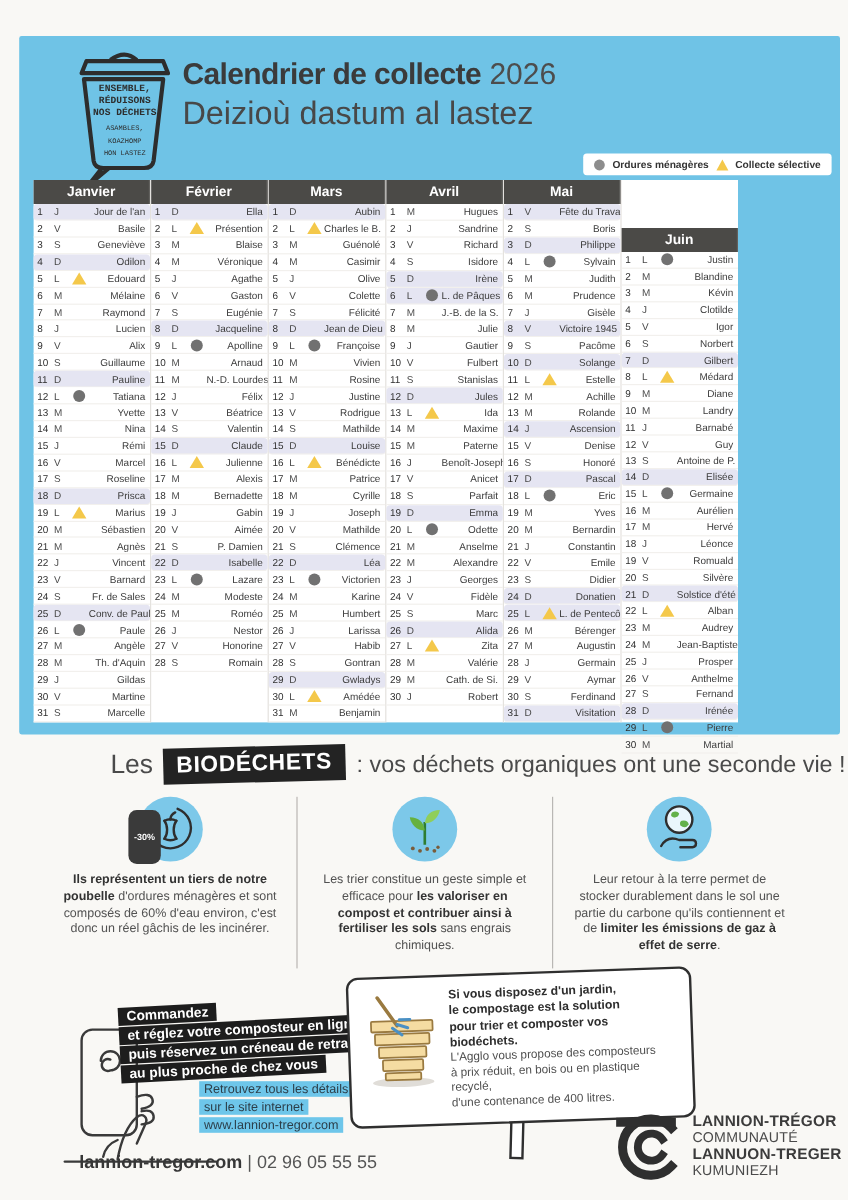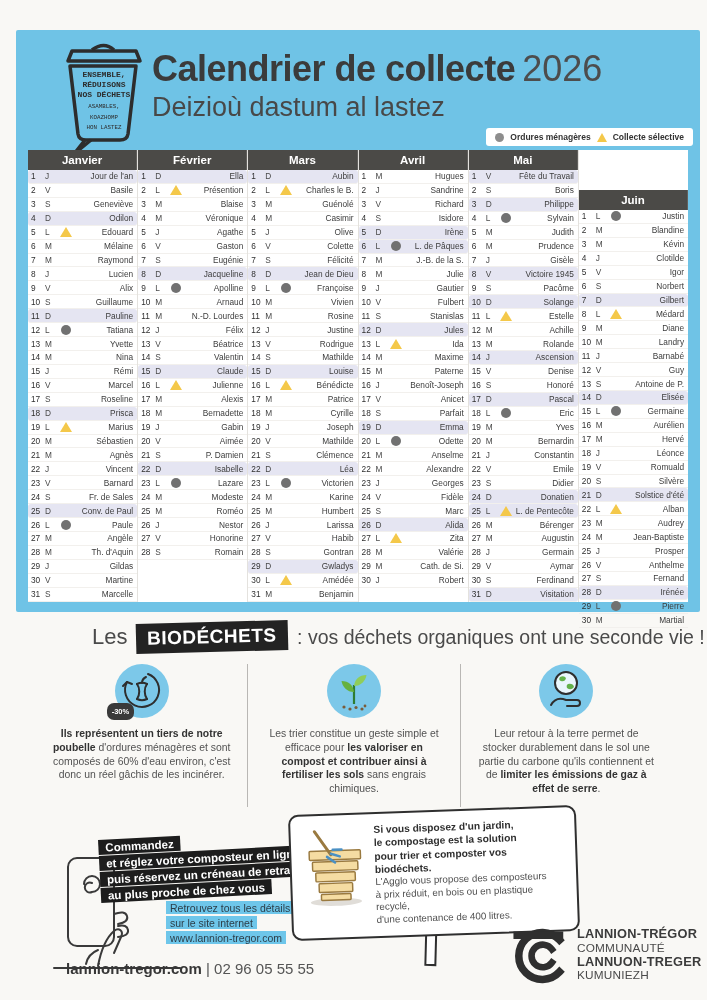--- a/index.html
+++ b/index.html
@@ -6,29 +6,29 @@
   #page{position:relative;width:707px;height:1000px;background:#f9f8f5;margin:0 auto;overflow:hidden;}
 
   
   #blue-panel{position:absolute;left:16px;top:30px;width:684px;height:582px;background:#6fc3e6;border-radius:2px;}
   #bin{position:absolute;left:42px;top:10px;width:92px;height:118px;font-family:Liberation Mono, monospace;}
   #bin svg{position:absolute;left:0;top:0;}
   #bin-text{position:absolute;left:8px;top:30px;width:76px;text-align:center;color:#2d2d2d;}
   #bin-text .b{font-weight:700;font-size:8px;line-height:1.25;}
   #bin-text .s{font-size:5.8px;line-height:1.3;margin-top:3px;}
   #title-block{position:absolute;left:136px;top:18px;}
-  #main-title{font-size:36px;font-weight:700;color:#3b3b3b;letter-spacing:-0.5px;}
+  #main-title{font-size:25px;font-weight:700;color:#3b3b3b;letter-spacing:-0.5px;}
   #main-title .year{font-weight:400;color:#4d4d4d;margin-left:7px;letter-spacing:0;}
   #subtitle{font-size:27px;font-weight:400;color:#484848;margin-top:2px;}
   #legend{position:absolute;right:7px;top:98px;background:#fff;border-radius:3px;padding:4px 9px;display:flex;align-items:center;gap:6px;font-size:8.5px;font-weight:700;color:#333;}
   .lg-circle{width:9px;height:9px;border-radius:50%;background:#8d8d8d;display:inline-block;}
   .lg-tri{width:0;height:0;border-left:5.5px solid transparent;border-right:5.5px solid transparent;border-bottom:9px solid #f4c84a;display:inline-block;}
 
   
-  #cal{position:absolute;left:12px;top:120px;width:660px;height:452px;background:#fff;display:flex;}
+  #cal{position:absolute;left:12px;top:120px;width:587px;height:452px;background:#fff;display:flex;}
   .mcol{flex:1;display:flex;flex-direction:column;border-right:1px solid #e4e2de;min-width:0;}
   .mcol:last-child{border-right:none;margin-top:40px;}
   .mhead{height:20px;line-height:20px;background:#4b4a47;color:#fff;font-size:11.5px;font-weight:700;text-align:center;border-right:1px solid #62615e;}
   .mbody{flex:1;}
   .drow{display:flex;align-items:center;height:13.93px;font-size:8.3px;border-bottom:1px solid #f2f0ed;box-sizing:border-box;}
   .drow.hl{background:#e5e5f2;border-radius:3px;}
   .dn{width:14px;padding-left:3px;color:#2f2f2f;flex:none;}
   .dl{width:12px;color:#4a4a4a;flex:none;}
   .dic{width:17px;display:flex;justify-content:center;align-items:center;flex:none;}
   .dsn{flex:1;text-align:right;padding-right:4px;color:#3c3c3c;white-space:nowrap;overflow:hidden;}
@@ -38,21 +38,21 @@
   
   #bio-head{position:absolute;left:92px;top:622px;display:flex;align-items:center;gap:9px;white-space:nowrap;}
   #bio-head .les{font-size:22px;color:#4a4a4a;}
   #bio-badge{background:#232323;color:#fff;font-weight:700;font-size:19px;padding:4px 11px;transform:rotate(-1.5deg);letter-spacing:0.5px;}
   #bio-head .rest{font-size:19.5px;color:#4a4a4a;}
   #bio-cols{position:absolute;left:36px;top:664px;width:636px;display:flex;}
   .bcol{flex:1;padding:0 16px;text-align:center;}
   .bcol + .bcol{border-left:1px solid #b9b7b4;}
   .bicon-wrap{position:relative;width:54px;height:54px;margin:0 auto;}
   .bicon{width:54px;height:54px;border-radius:50%;background:#7cc8e9;display:flex;align-items:center;justify-content:center;}
-  #pct-badge{position:absolute;left:-8px;bottom:-2px;background:#3a3a3a;color:#fff;font-size:7.5px;font-weight:700;padding:4px 5px;border-radius:7px;}
+  #pct-badge{position:absolute;left:-8px;bottom:-2px;background:#3a3a3a;color:#fff;font-size:7.5px;font-weight:700;padding:18px 5px;border-radius:7px;}
   .btext{margin-top:9px;font-size:10.4px;line-height:1.33;color:#525252;}
   .btext b{color:#333;}
 
   
   #ribbons{position:absolute;left:98px;top:840px;transform:rotate(-3deg);transform-origin:left top;}
   .ribbon-line{display:table;background:#1d1d1d;color:#fff;font-weight:700;font-size:11.5px;padding:1.5px 7px;margin-bottom:1px;white-space:nowrap;}
   #details{position:absolute;left:166px;top:901px;text-align:center;}
   .detail-line{display:table;background:#6ec6ea;color:#2c3e49;font-size:10.5px;font-weight:500;padding:0.5px 4px;margin-bottom:2px;white-space:nowrap;}
   #phone-ill{position:absolute;left:46px;top:852px;}
   #sign{position:absolute;left:290px;top:810px;width:288px;background:#fff;border:2px solid #2f2f2f;border-radius:10px;transform:rotate(-2deg);display:flex;padding:9px 10px;gap:8px;box-sizing:border-box;}

